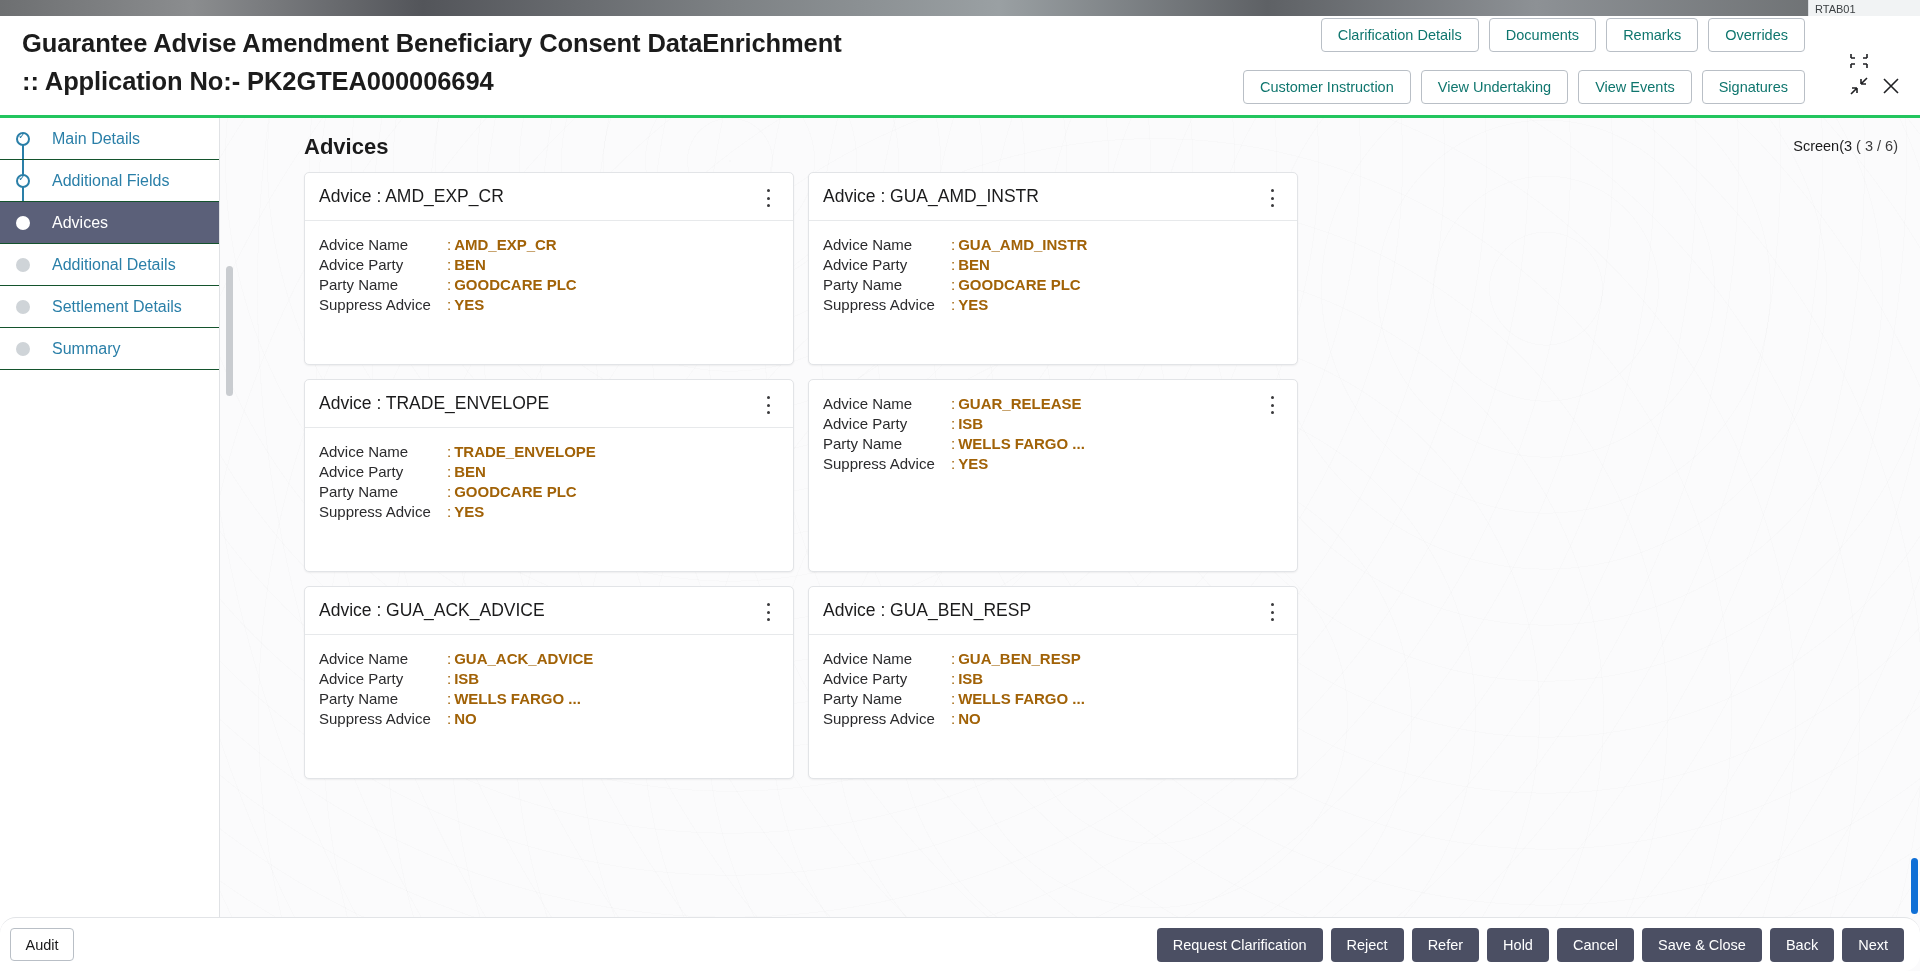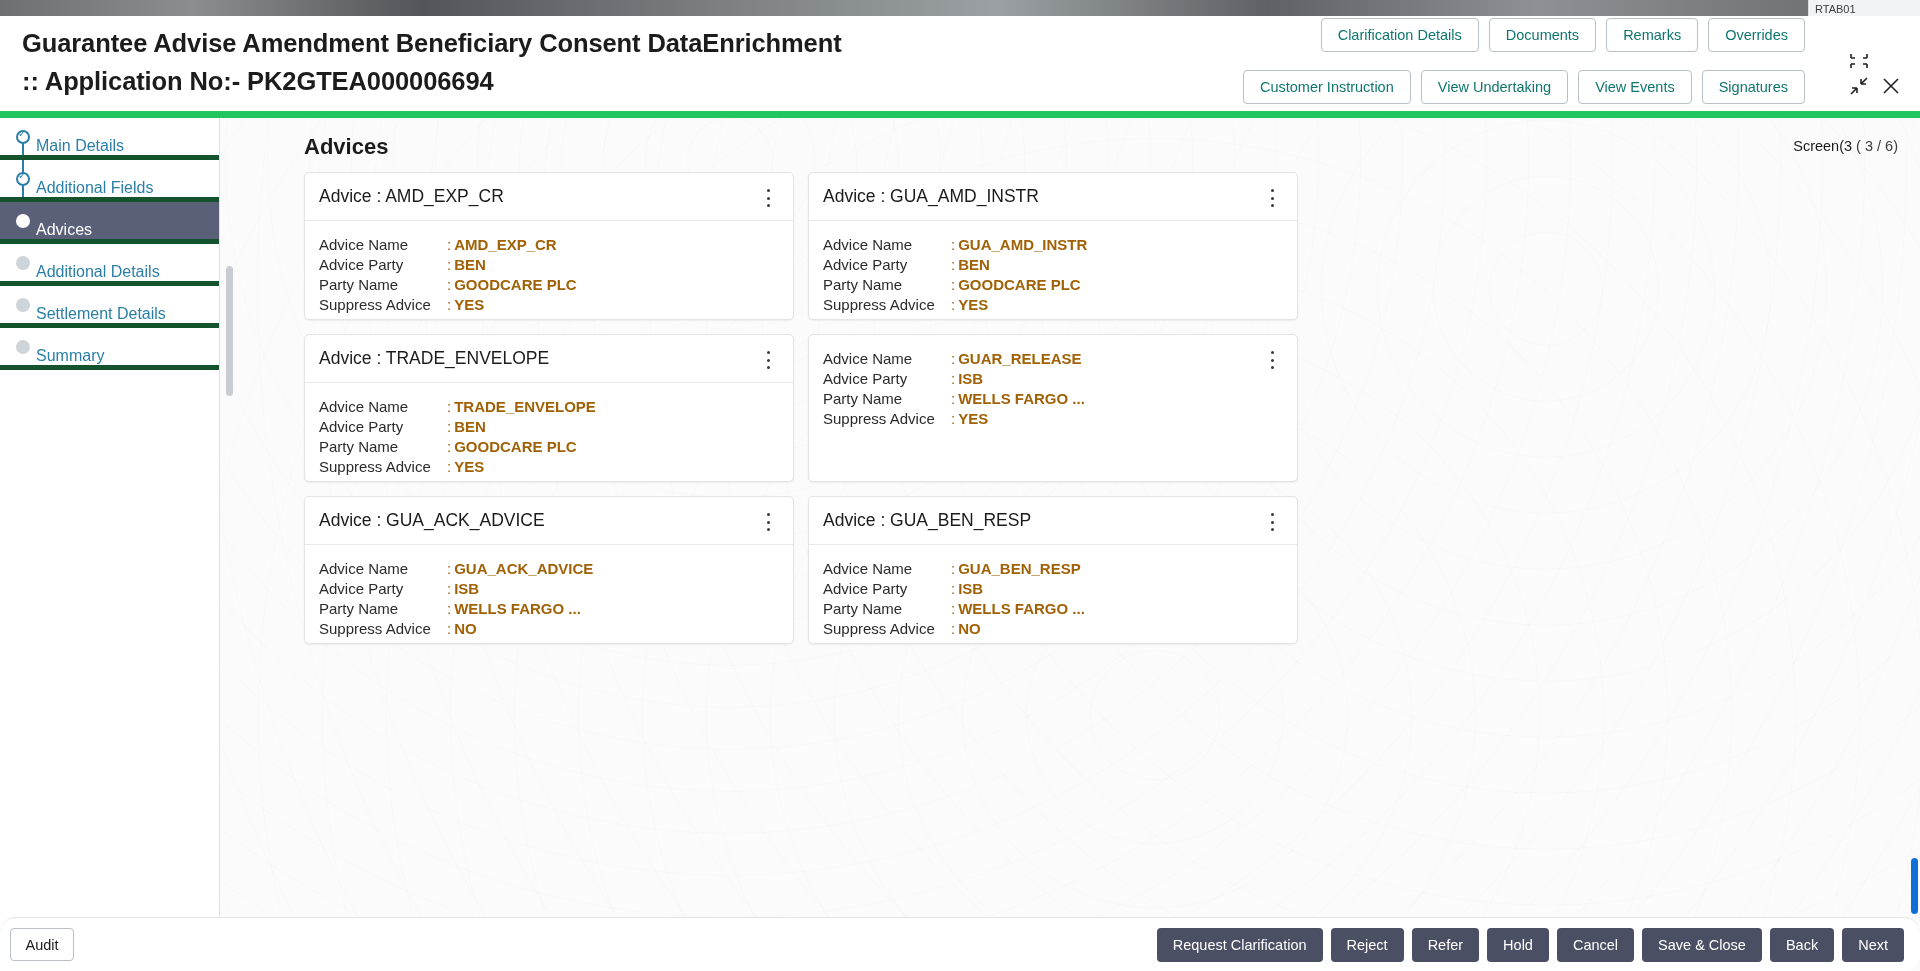--- a/index.html
+++ b/index.html
@@ -28,21 +28,21 @@
     font-size: 11px; color: #3c4043;
     padding: 2px 6px; line-height: 14px;
     overflow: hidden;
   }
 
   
   .header {
     position: absolute; top: 16px; left: 0;
     width: 1920px; height: 102px;
     background: #ffffff;
-    border-bottom: 7px solid #22c55e;
+    border-bottom: 3px solid #22c55e;
   }
   .title-block {
     position: absolute; left: 22px; top: 8px;
     color: #1c1c1c;
   }
   .title-line {
     font-size: 25.5px; font-weight: bold; letter-spacing: -0.1px;
     line-height: 38px; white-space: nowrap;
   }
   .btn-row { position: absolute; display: flex; gap: 10px; }
@@ -74,26 +74,26 @@
   
   .sidebar {
     position: absolute; left: 0; top: 118px;
     width: 220px; height: 853px;
     background: #ffffff;
     border-right: 1px solid #e0e2e5;
   }
   .step {
     position: relative;
     height: 42px;
-    display: flex; align-items: flex-end;
-    padding-left: 36px;
+    display: flex; align-items: center;
+    padding-left: 52px;
     font-size: 16px;
     color: #2a7fa8;
     cursor: pointer;
-    border-bottom: 5px solid #14532d;
+    border-bottom: 1px solid #14532d;
   }
   .step .dot {
     position: absolute; left: 16px; top: 50%;
     width: 14px; height: 14px; margin-top: -7px;
     border-radius: 50%;
     background: #cfd4d8;
     border: 2px solid #cfd4d8;
   }
   .step.done .dot { background: #ffffff; border: 2px solid #2a7fa8; }
   .step.done .dot::after {
@@ -142,21 +142,21 @@
     grid-template-columns: 490px 490px;
     column-gap: 14px;
     row-gap: 14px;
     align-content: start;
   }
   .card {
     background: #ffffff;
     border: 1px solid #e2e4e7;
     border-radius: 5px;
     box-shadow: 0 1px 2px rgba(0,0,0,0.06);
-    height: 148px;
+    height: 193px;
     position: relative;
   }
   .card-head {
     height: 48px;
     display: flex; align-items: center;
     padding: 0 14px 0 14px;
     border-bottom: 1px solid #e7e9eb;
     font-size: 17.5px; color: #1b1b1c;
   }
   .kebab {

